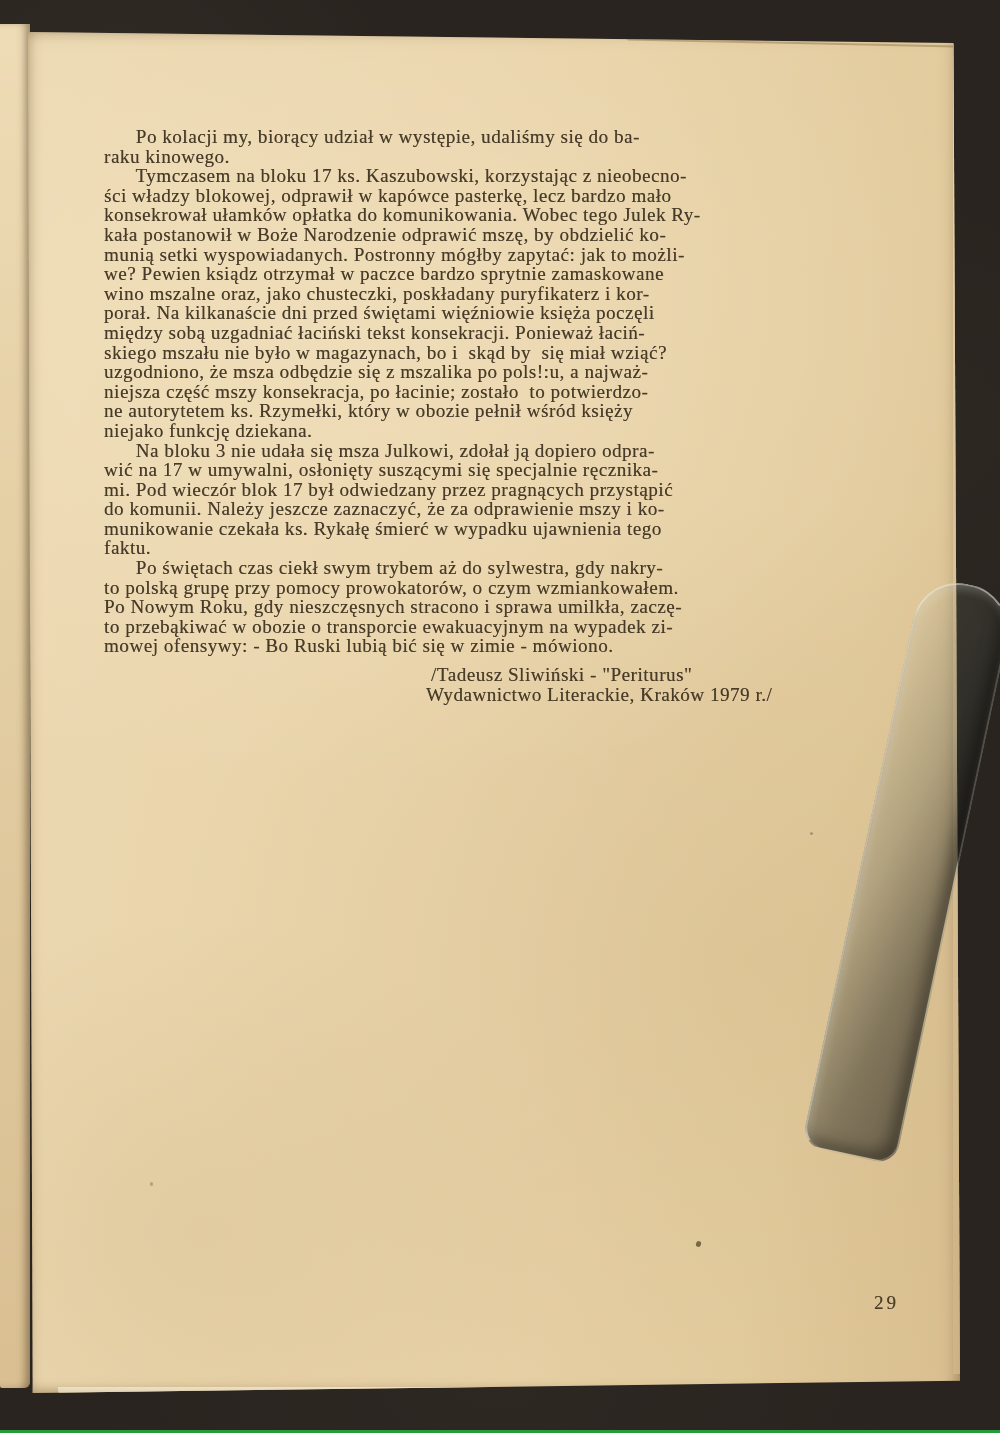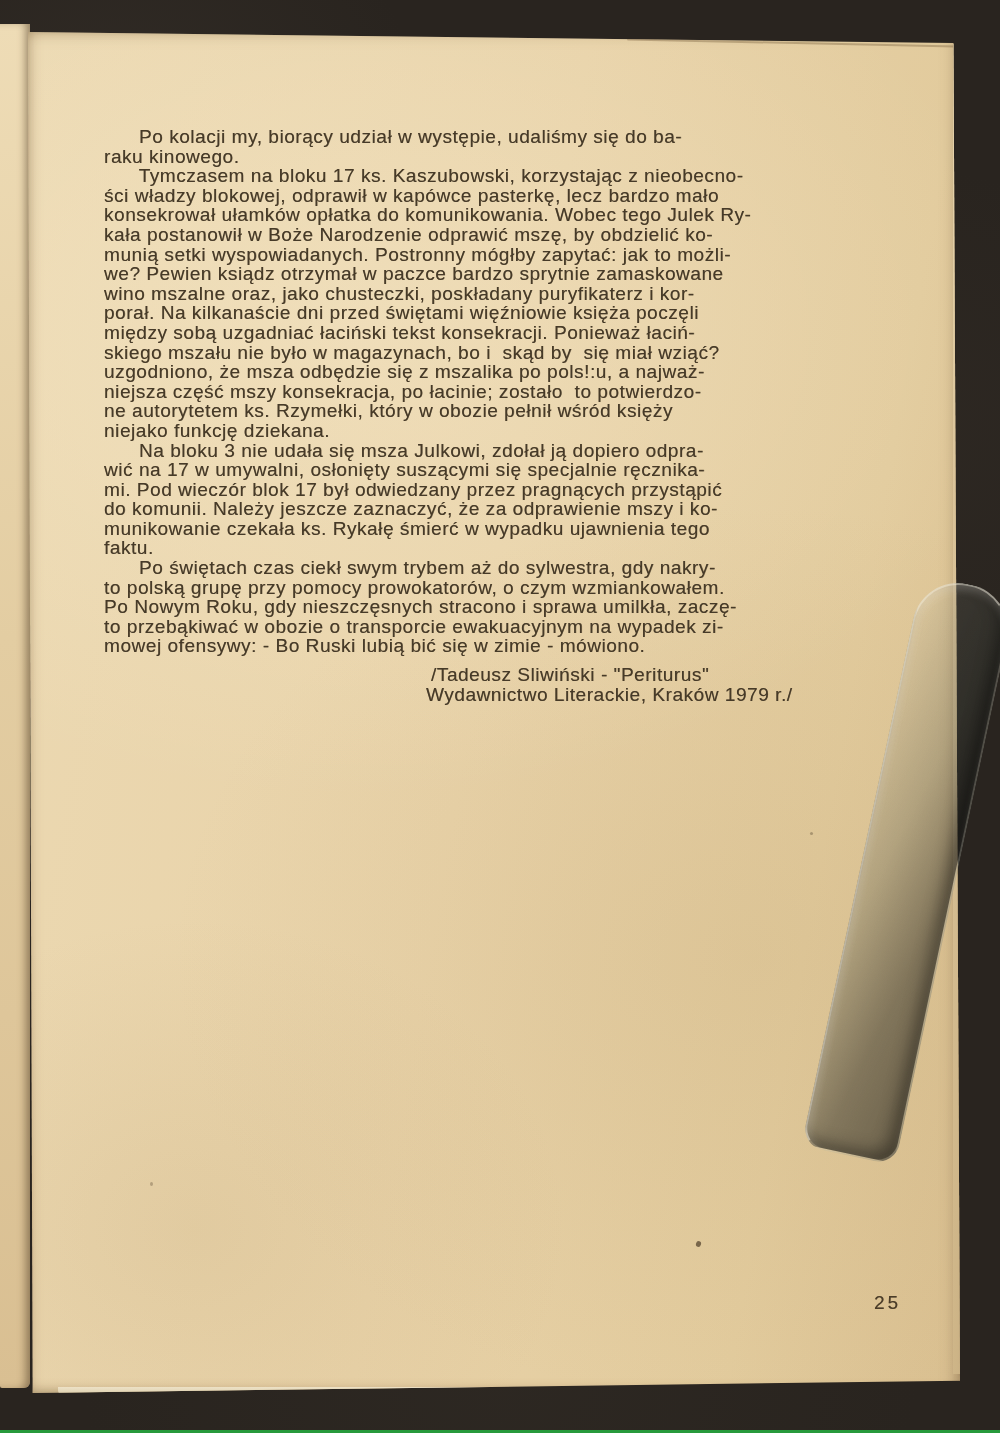--- a/index.html
+++ b/index.html
@@ -6,21 +6,21 @@
   .scene {
     position: relative;
     width: 1000px;
     height: 1433px;
     overflow: hidden;
     background:
       radial-gradient(420px 300px at 12% 6%, rgba(72,64,56,0.22), transparent 70%),
       radial-gradient(500px 380px at 88% 30%, rgba(66,58,50,0.18), transparent 70%),
       radial-gradient(600px 420px at 50% 96%, rgba(60,54,46,0.20), transparent 70%),
       #29241f;
-    font-family: Liberation Sans, sans-serif;
+    font-family: Liberation Serif, serif;
   }
   
   .under-page {
     position: absolute;
     left: 0; top: 24px;
     width: 30px; height: 1364px;
     background: linear-gradient(175deg, #eedcb6 0%, #e3cda2 45%, #d9bf92 100%);
     box-shadow: inset -7px 0 9px -3px rgba(90,70,45,0.60);
     border-radius: 0 0 6px 2px;
   }
@@ -159,21 +159,21 @@
 to polską grupę przy pomocy prowokatorów, o czym wzmiankowałem.
 Po Nowym Roku, gdy nieszczęsnych stracono i sprawa umilkła, zaczę-
 to przebąkiwać w obozie o transporcie ewakuacyjnym na wypadek zi-
 mowej ofensywy: - Bo Ruski lubią bić się w zimie - mówiono.</div>
       <div class="signature">
         <div class="sig-line sig-1">/Tadeusz Sliwiński - "Periturus"</div>
         <div class="sig-line">Wydawnictwo Literackie, Kraków 1979 r./</div>
       </div>
     </div>
 
-    <div class="pagenum">25</div>
+    <div class="pagenum">29</div>
 
     <div class="speck s1"></div>
     <div class="speck s2"></div>
     <div class="speck s3"></div>
   </div>
 
   <div class="pointer"></div>
 
   <div class="green-line"></div>
 

